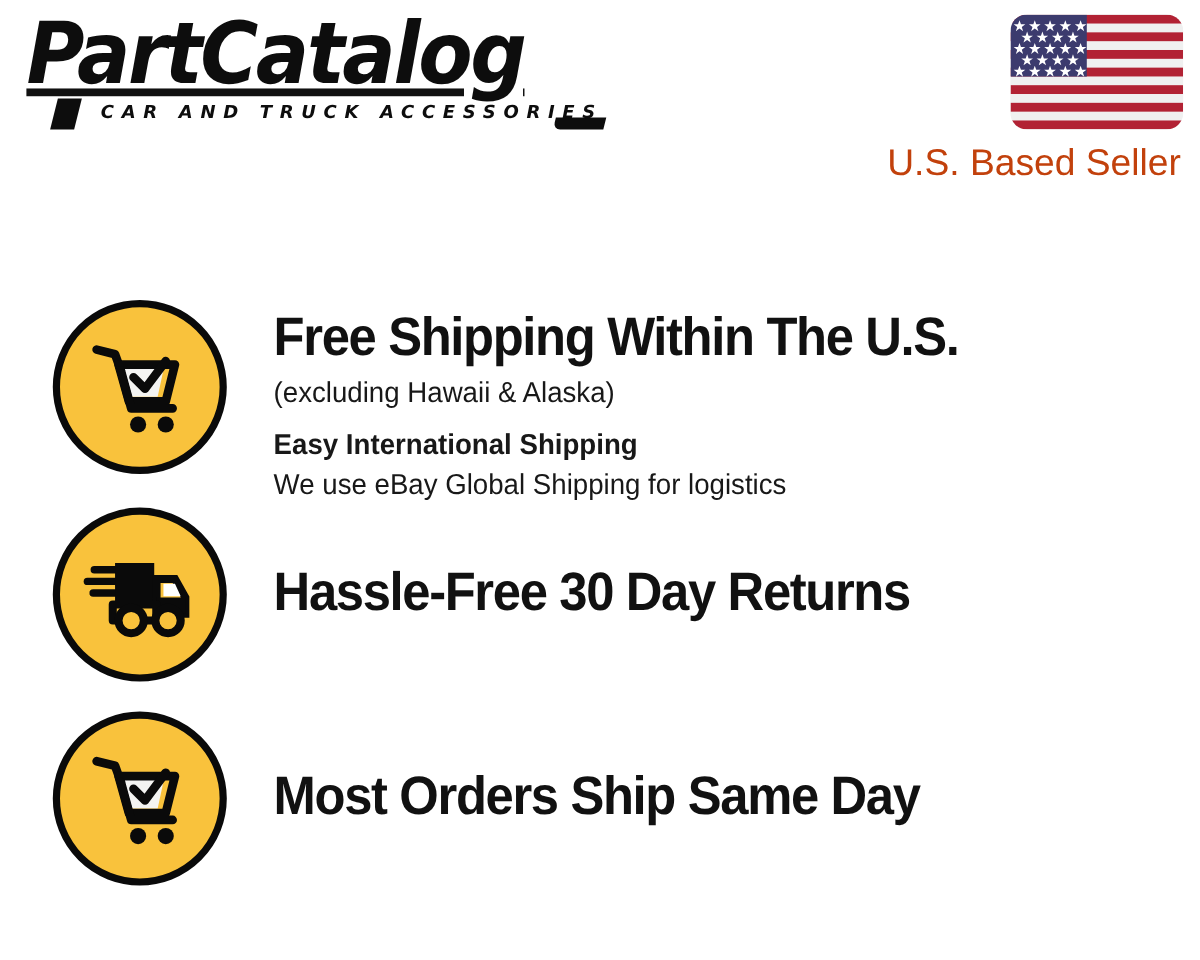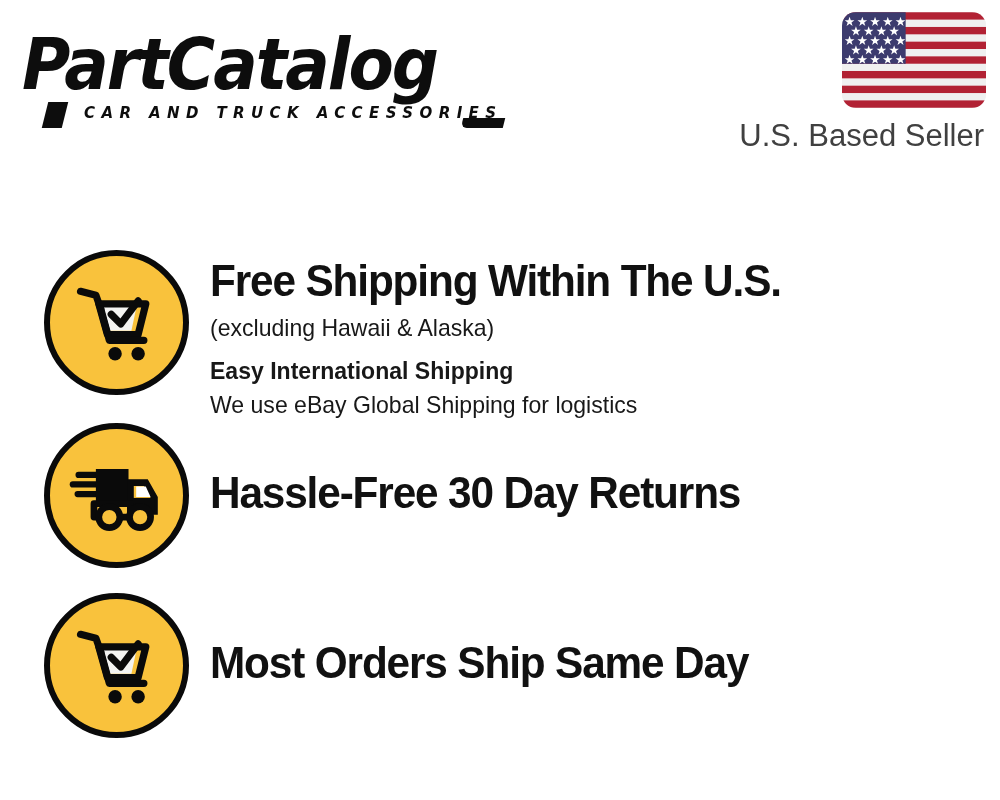--- a/index.html
+++ b/index.html
@@ -21,23 +21,24 @@
   .header {
     position: absolute;
     top: 0; left: 0;
     width: 1000px;
     height: 175px;
   }
 
   .brand-logo {
     position: absolute;
     left: 22px;
-    top: 30px;
+    top: 10px;
     width: 470px;
     height: 95px;
+    text-decoration: underline;
   }
   .brand-wordmark {
     font-family: "DejaVu Sans", sans-serif;
     font-weight: bold;
     font-style: italic;
     font-size: 66px;
     line-height: 66px;
     letter-spacing: -2px;
     color: #0d0d0d;
     white-space: nowrap;
@@ -90,21 +91,21 @@
   .flag svg { display: block; width: 144px; height: 96px; }
 
   .seller-label {
     position: absolute;
     right: 16px;
     top: 119px;
     font-family: "Liberation Sans", sans-serif;
     font-weight: 400;
     font-size: 31px;
     line-height: 34px;
-    color: #404040;
+    color: #c2410c;
     white-space: nowrap;
     letter-spacing: 0px;
   }
 
   
   .features {
     position: absolute;
     top: 0; left: 0;
     width: 1000px;
     height: 800px;
@@ -133,21 +134,21 @@
     position: absolute;
     left: 50%;
     top: 50%;
     transform: translate(-50%, -50%);
     width: 96px;
     height: 96px;
   }
 
   .feature-text {
     position: absolute;
-    left: 210px;
+    left: 228px;
     top: 0;
     width: 760px;
   }
   .feature-title {
     font-family: "Liberation Sans", sans-serif;
     font-weight: bold;
     font-size: 45px;
     line-height: 50px;
     letter-spacing: -1.2px;
     color: #111111;

